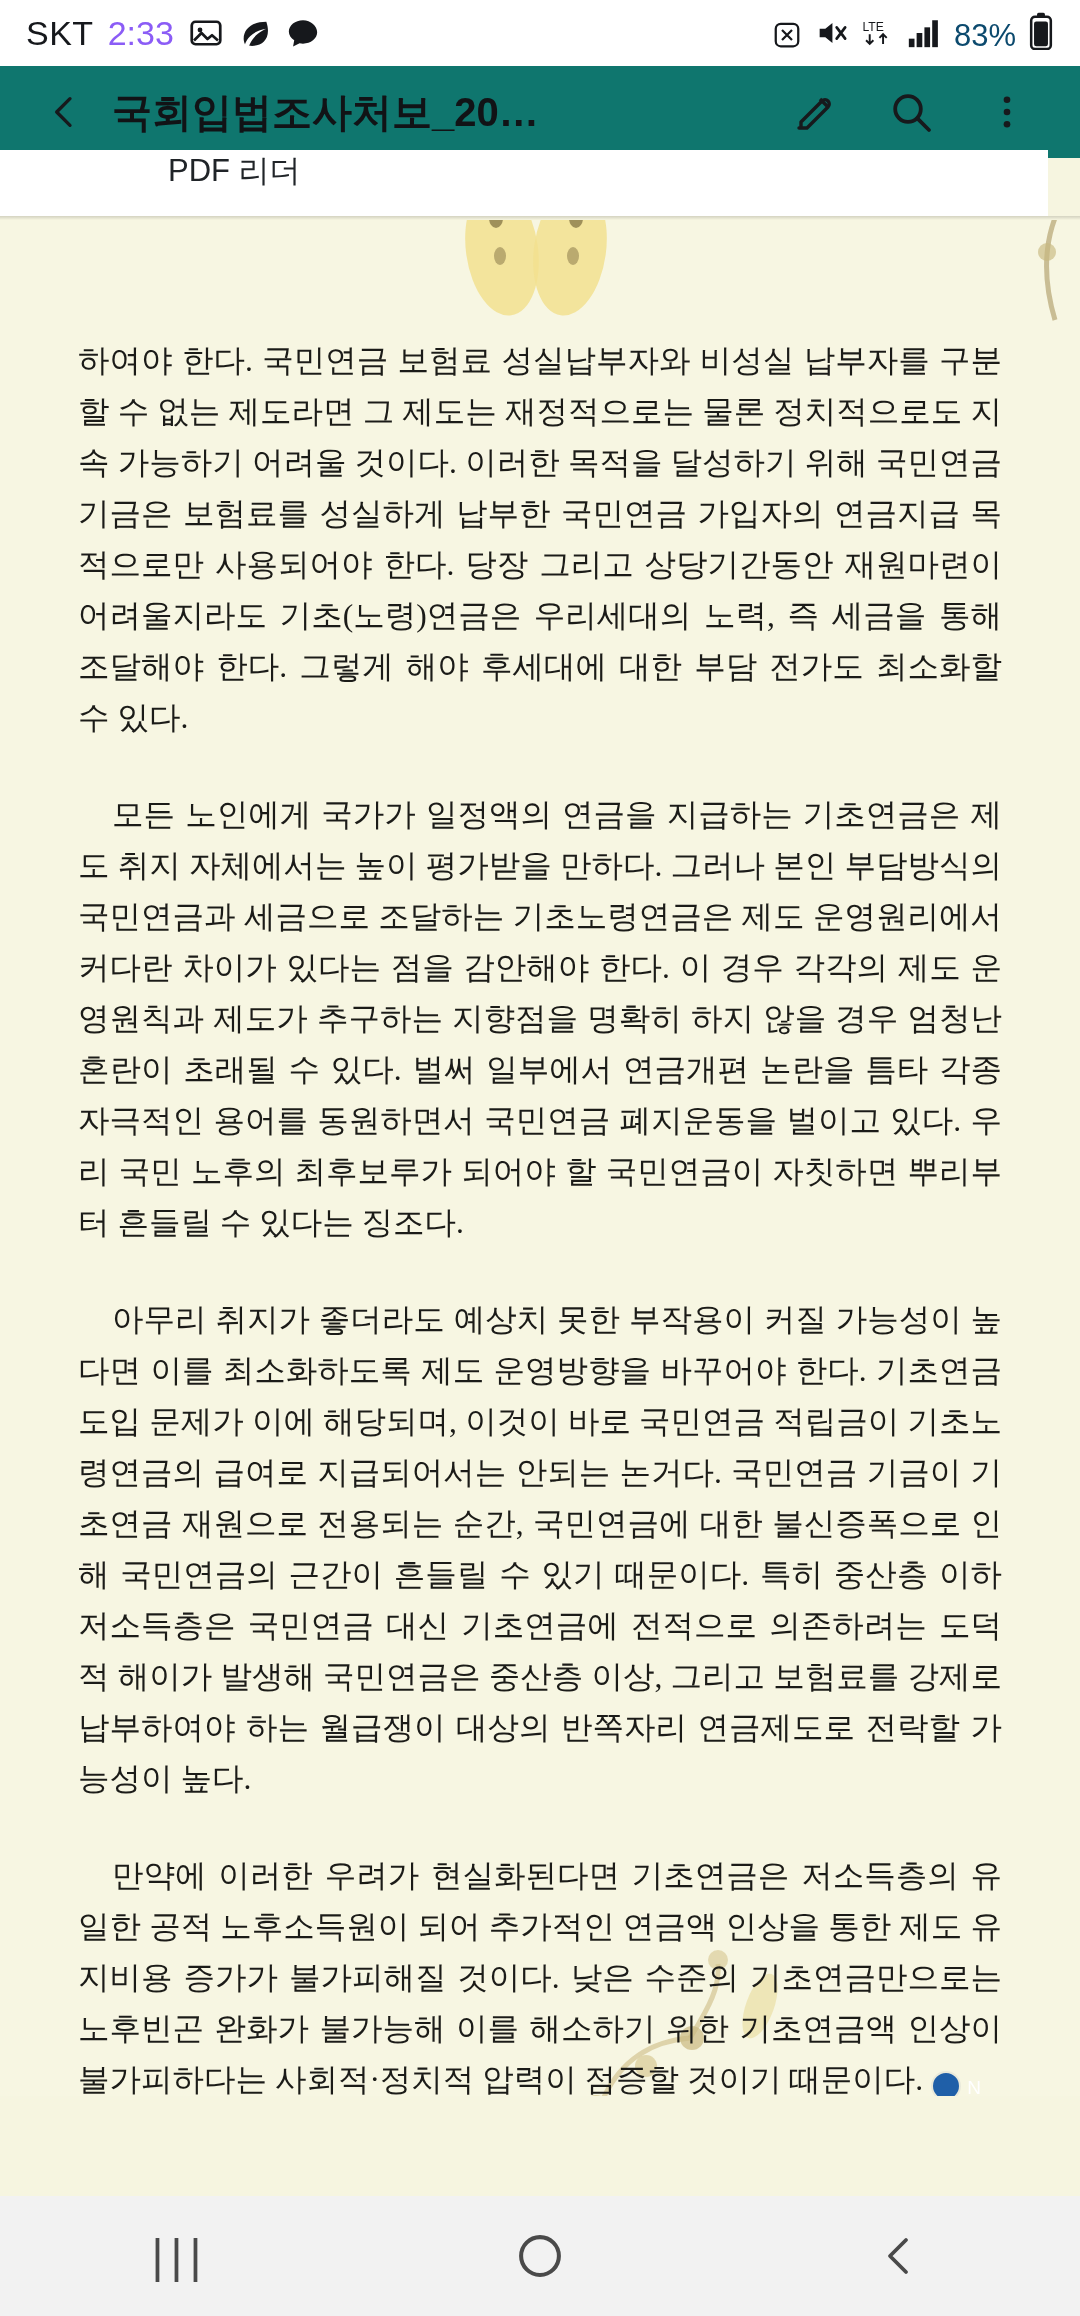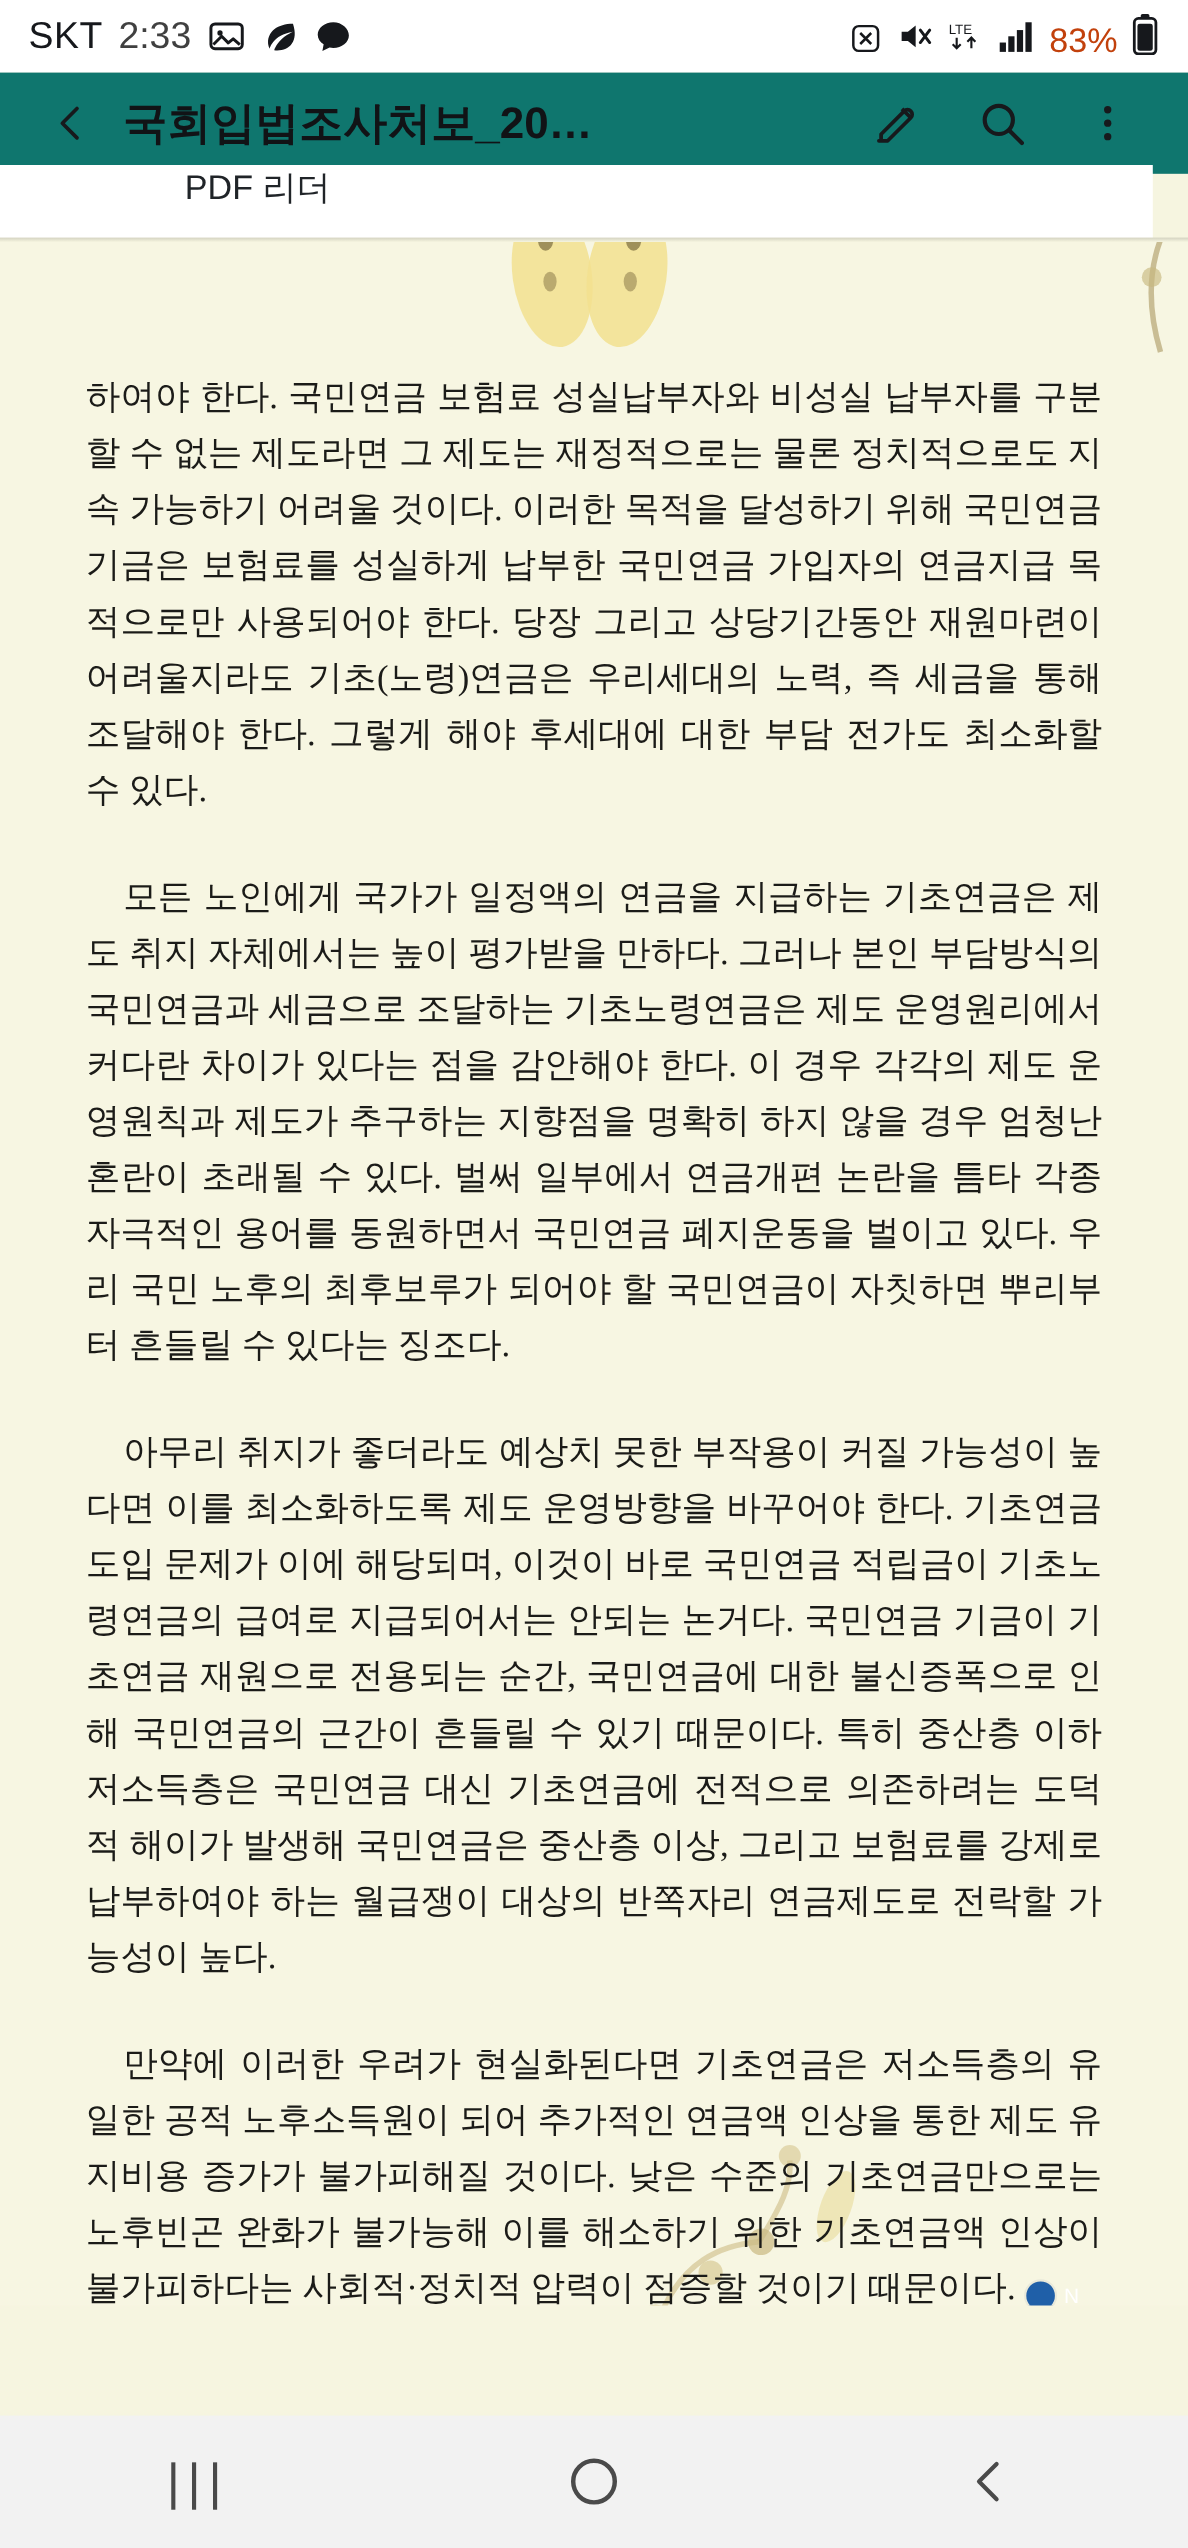--- a/index.html
+++ b/index.html
@@ -12,24 +12,24 @@
   body { position:relative; }
 
   
   .status-bar{
     position:absolute; top:0; left:0; width:1080px; height:66px;
     background:#ffffff; display:flex; align-items:center;
     padding:0 26px; color:#16181c;
   }
   .status-left{ display:flex; align-items:center; gap:14px;text-align:center; }
   .carrier{ font-size:34px; letter-spacing:0.5px; font-weight:400; color:#16181c;}
-  .clock{ font-size:34px; font-weight:400; color:#404040;}
+  .clock{ font-size:34px; font-weight:400; color:#8b5cf6;}
   .status-left .ico{ display:inline-flex; align-items:center; justify-content:center; }
   .status-right{ margin-left:auto; display:flex; align-items:flex-end; gap:12px; }
-  .battery-text{ font-size:31px; color:#c2410c; margin-left:2px; }
+  .battery-text{ font-size:31px; color:#0c4a6e; margin-left:2px; }
 
   
   .app-bar{
     position:absolute; top:66px; left:0; width:1080px; height:92px;
     background:#0f766e; display:flex; align-items:center; padding:0 30px;
   }
   .back-btn{ width:70px; height:70px; display:flex; align-items:center; justify-content:center; }
   .title-wrap{ margin-left:12px; display:flex; flex-direction:column; justify-content:center; }
   .doc-title{
     font-size:40px; font-weight:700; color:#111316; line-height:1.1;

